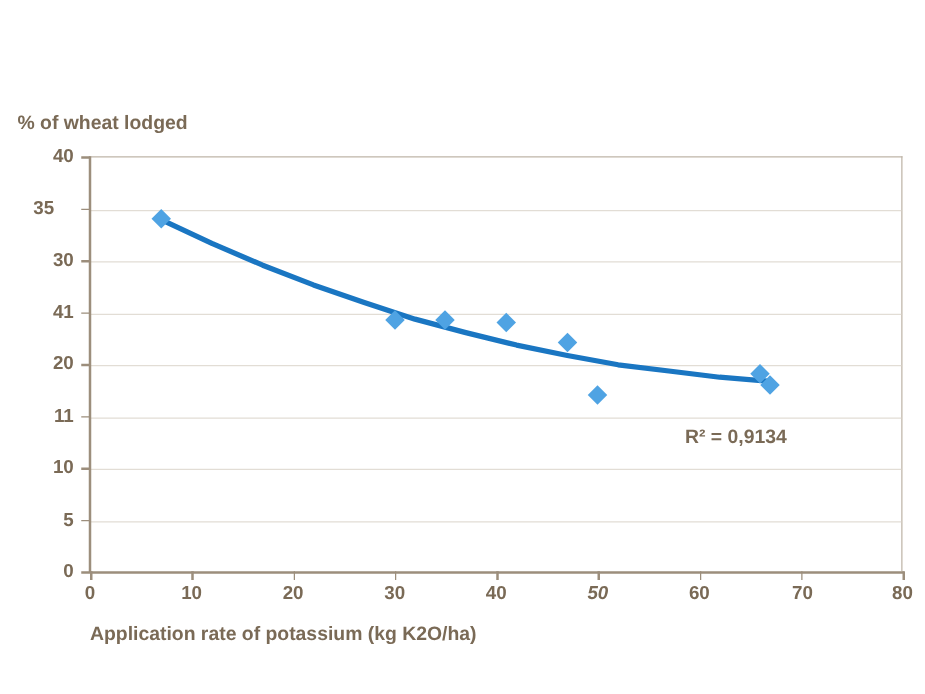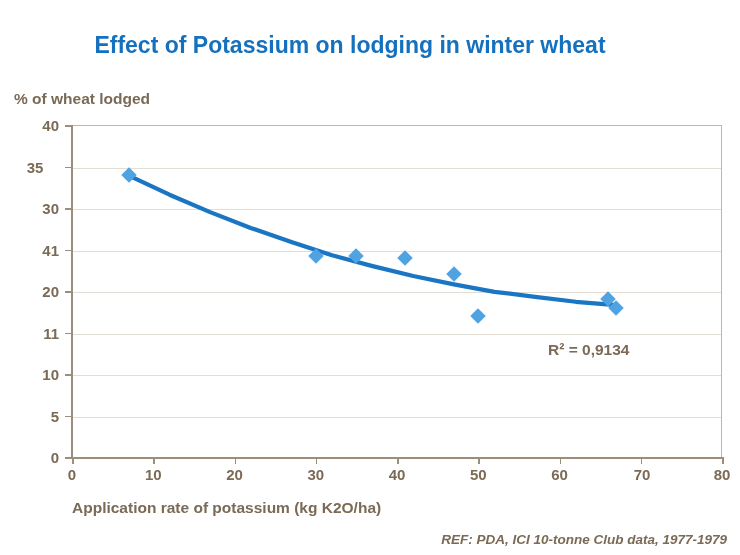--- a/index.html
+++ b/index.html
@@ -164,21 +164,20 @@
     font-style: italic;
     color: #7A6A56;
     white-space: nowrap;
   }
 </style>
 </head>
 <body>
 
 <div id="chart-figure">
 
-  <div id="chart-title">Effect of Potassium on lodging in winter wheat</div>
 
   <div id="y-axis-label">% of wheat lodged</div>
 
   <div id="plot-area">
       <div class="gridline" style="top: 290.5px;"></div>
       <div class="gridline" style="top: 249px;"></div>
       <div class="gridline" style="top: 207.5px;"></div>
       <div class="gridline" style="top: 166px;"></div>
       <div class="gridline" style="top: 124.5px;"></div>
       <div class="gridline" style="top: 83px;"></div>
@@ -189,21 +188,20 @@
   <div id="x-axis-line"></div>
 
   <svg id="trend-svg" viewBox="0 0 650 332" preserveAspectRatio="none">
     <polyline id="trend-path" fill="none" stroke="#1A76C2" stroke-width="4.2" stroke-linecap="round" stroke-linejoin="round" points="56.88,50.63 97.50,69.72 138.13,87.15 178.75,102.92 219.38,117.03 260.00,130.31 300.63,141.10 341.25,151.06 381.88,159.36 422.50,166.83 463.13,171.81 503.75,176.79 544.38,180.11"></polyline>
   </svg>
 
   <div id="r-squared">R² = 0,9134</div>
 
   <div id="x-axis-title">Application rate of potassium (kg K2O/ha)</div>
 
-  <div id="ref-note">REF: PDA, ICI 10-tonne Club data, 1977-1979</div>
 
 <div class="y-tick-mark" style="top: 457px;"></div>
     <div class="y-tick-label" style="top: 457px;">0</div>
     <div class="y-tick-mark" style="top: 415.5px;"></div>
     <div class="y-tick-label" style="top: 415.5px;">5</div>
     <div class="y-tick-mark" style="top: 374px;"></div>
     <div class="y-tick-label" style="top: 374px;">10</div>
     <div class="y-tick-mark" style="top: 332.5px;"></div>
     <div class="y-tick-label" style="top: 332.5px;">11</div>
     <div class="y-tick-mark" style="top: 291px;"></div>
@@ -220,21 +218,21 @@
     <div class="x-tick-label" style="left: 72px;">0</div>
     <div class="x-tick-mark" style="left: 153.25px;"></div>
     <div class="x-tick-label" style="left: 153.25px;">10</div>
     <div class="x-tick-mark" style="left: 234.5px;"></div>
     <div class="x-tick-label" style="left: 234.5px;">20</div>
     <div class="x-tick-mark" style="left: 315.75px;"></div>
     <div class="x-tick-label" style="left: 315.75px;">30</div>
     <div class="x-tick-mark" style="left: 397px;"></div>
     <div class="x-tick-label" style="left: 397px;">40</div>
     <div class="x-tick-mark" style="left: 478.25px;"></div>
-    <div class="x-tick-label" style="left: 478.25px;">50</div>
+    <div class="x-tick-label" style="left: 478.25px; font-style: italic;">50</div>
     <div class="x-tick-mark" style="left: 559.5px;"></div>
     <div class="x-tick-label" style="left: 559.5px;">60</div>
     <div class="x-tick-mark" style="left: 640.75px;"></div>
     <div class="x-tick-label" style="left: 642px;">70</div>
     <div class="x-tick-mark" style="left: 722px;"></div>
     <div class="x-tick-label" style="left: 722px;">80</div>
     <div class="marker" style="left: 128.875px; top: 174.8px; background: rgb(79, 163, 227);"></div>
     <div class="marker" style="left: 315.75px; top: 256.14px; background: rgb(79, 163, 227);"></div>
     <div class="marker" style="left: 356.375px; top: 256.14px; background: rgb(79, 163, 227);"></div>
     <div class="marker" style="left: 405.125px; top: 257.8px; background: rgb(79, 163, 227);"></div>

